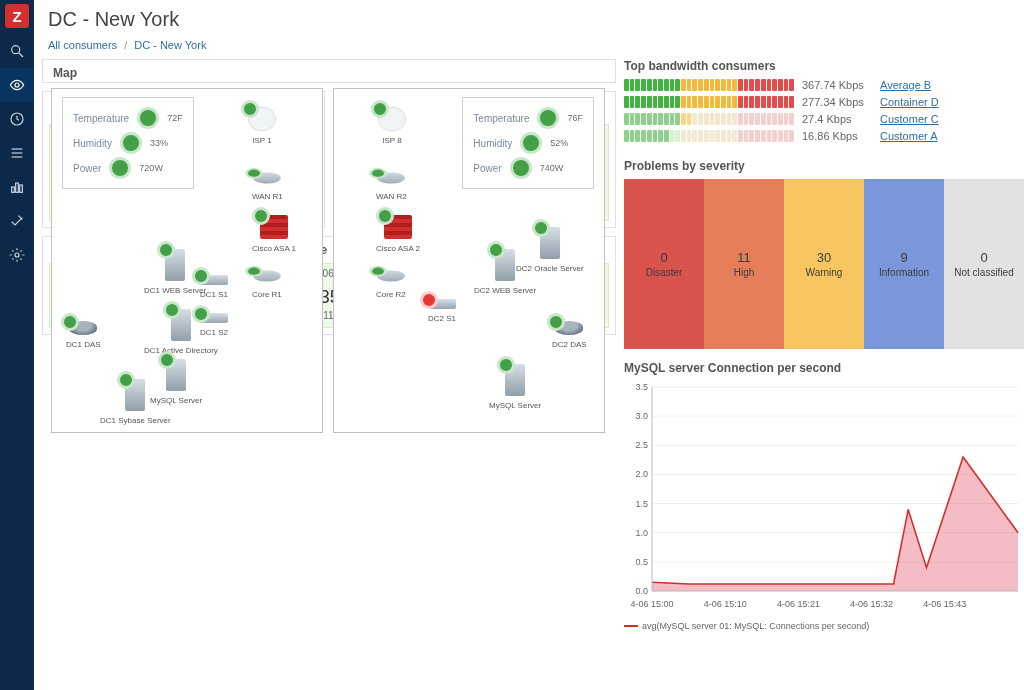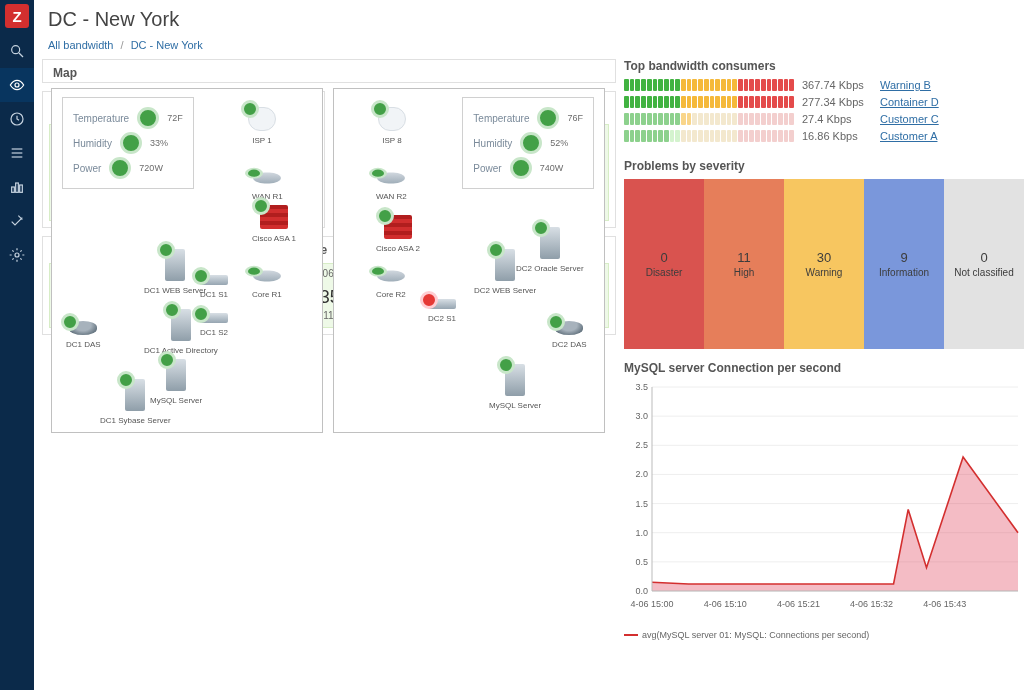--- a/index.html
+++ b/index.html
@@ -88,21 +88,21 @@
   .bw-val { width:70px; color:#666; }
   .bw-name { color:#2f6ea5; text-decoration:underline; cursor:pointer; }
 
   .sev-grid { display:flex; height:170px; }
   .sev-cell { flex:1; display:flex; flex-direction:column; align-items:center; justify-content:center; font-size:10px; color:#3c3c3c; }
   .sev-cell .n { font-size:13px; margin-bottom:2px; }
 
   
   .chart-wrap { position:relative; height:252px; }
   .chart-wrap svg { width:100%; height:232px; }
-  .legend { font-size:9px; color:#666; display:flex; align-items:center; gap:4px; margin-top:14px; }
+  .legend { font-size:9px; color:#666; display:flex; align-items:center; gap:4px; margin-top:5px; }
   .legend .mark { width:14px; height:0; border-top:2px solid #d32f2f; }
 </style>
 </head>
 <body>
 
 <div class="sidebar">
   <div class="logo">Z</div>
   <div class="side-icon">
       <svg viewBox="0 0 24 24">
         <circle cx="10" cy="10" r="6"></circle>
@@ -147,21 +147,21 @@
         <path d="M12 2v3M12 19v3M4 12H1M23 12h-3M5 5l2 2M17 17l2 2M17 7l2-2M5 19l2-2"></path>
       </svg>
     </div>
 </div>
 
 <div class="main">
   <div class="titlebar">
     <h1>DC - New York</h1>
   </div>
   <div class="breadcrumb">
-    <a href="#">All bandwidth</a>
+    <a href="#">All consumers</a>
     <span class="sep">/</span>
     <a href="#">DC - New York</a>
   </div>
 
   <div class="content">
 
     <div class="col-left">
 
       <div class="panel">
         <div class="phead">Map</div>
@@ -225,21 +225,21 @@
                   <span class="badge"></span>
                 </div>
                 <label>ISP 1</label>
               </div>
             <div class="node router" style="left:200px; top:80px">
                 <div class="icon">
                   <span class="badge"></span>
                 </div>
                 <label>WAN R1</label>
               </div>
-            <div class="node firewall" style="left:200px; top:116px">
+            <div class="node firewall" style="left:200px; top:126px">
                 <div class="icon">
                   <span class="badge"></span>
                 </div>
                 <label>Cisco ASA 1</label>
               </div>
             <div class="node router" style="left:200px; top:178px">
                 <div class="icon">
                   <span class="badge"></span>
                 </div>
                 <label>Core R1</label>
@@ -437,21 +437,21 @@
                 <div class="bw-seg" style="background: rgb(228, 75, 75);"></div>
                 <div class="bw-seg" style="background: rgb(228, 75, 75);"></div>
                 <div class="bw-seg" style="background: rgb(228, 75, 75);"></div>
                 <div class="bw-seg" style="background: rgb(228, 75, 75);"></div>
                 <div class="bw-seg" style="background: rgb(228, 75, 75);"></div>
                 <div class="bw-seg" style="background: rgb(228, 75, 75);"></div>
                 <div class="bw-seg" style="background: rgb(228, 75, 75);"></div>
                 <div class="bw-seg" style="background: rgb(228, 75, 75);"></div>
               </div>
               <div class="bw-val">367.74 Kbps</div>
-              <a class="bw-name" href="#">Warning B</a>
+              <a class="bw-name" href="#">Average B</a>
             </div>
             <div class="bw-row">
               <div class="bw-bar">
                 <div class="bw-seg" style="background: rgb(65, 179, 65);"></div>
                 <div class="bw-seg" style="background: rgb(65, 179, 65);"></div>
                 <div class="bw-seg" style="background: rgb(65, 179, 65);"></div>
                 <div class="bw-seg" style="background: rgb(65, 179, 65);"></div>
                 <div class="bw-seg" style="background: rgb(65, 179, 65);"></div>
                 <div class="bw-seg" style="background: rgb(65, 179, 65);"></div>
                 <div class="bw-seg" style="background: rgb(65, 179, 65);"></div>

